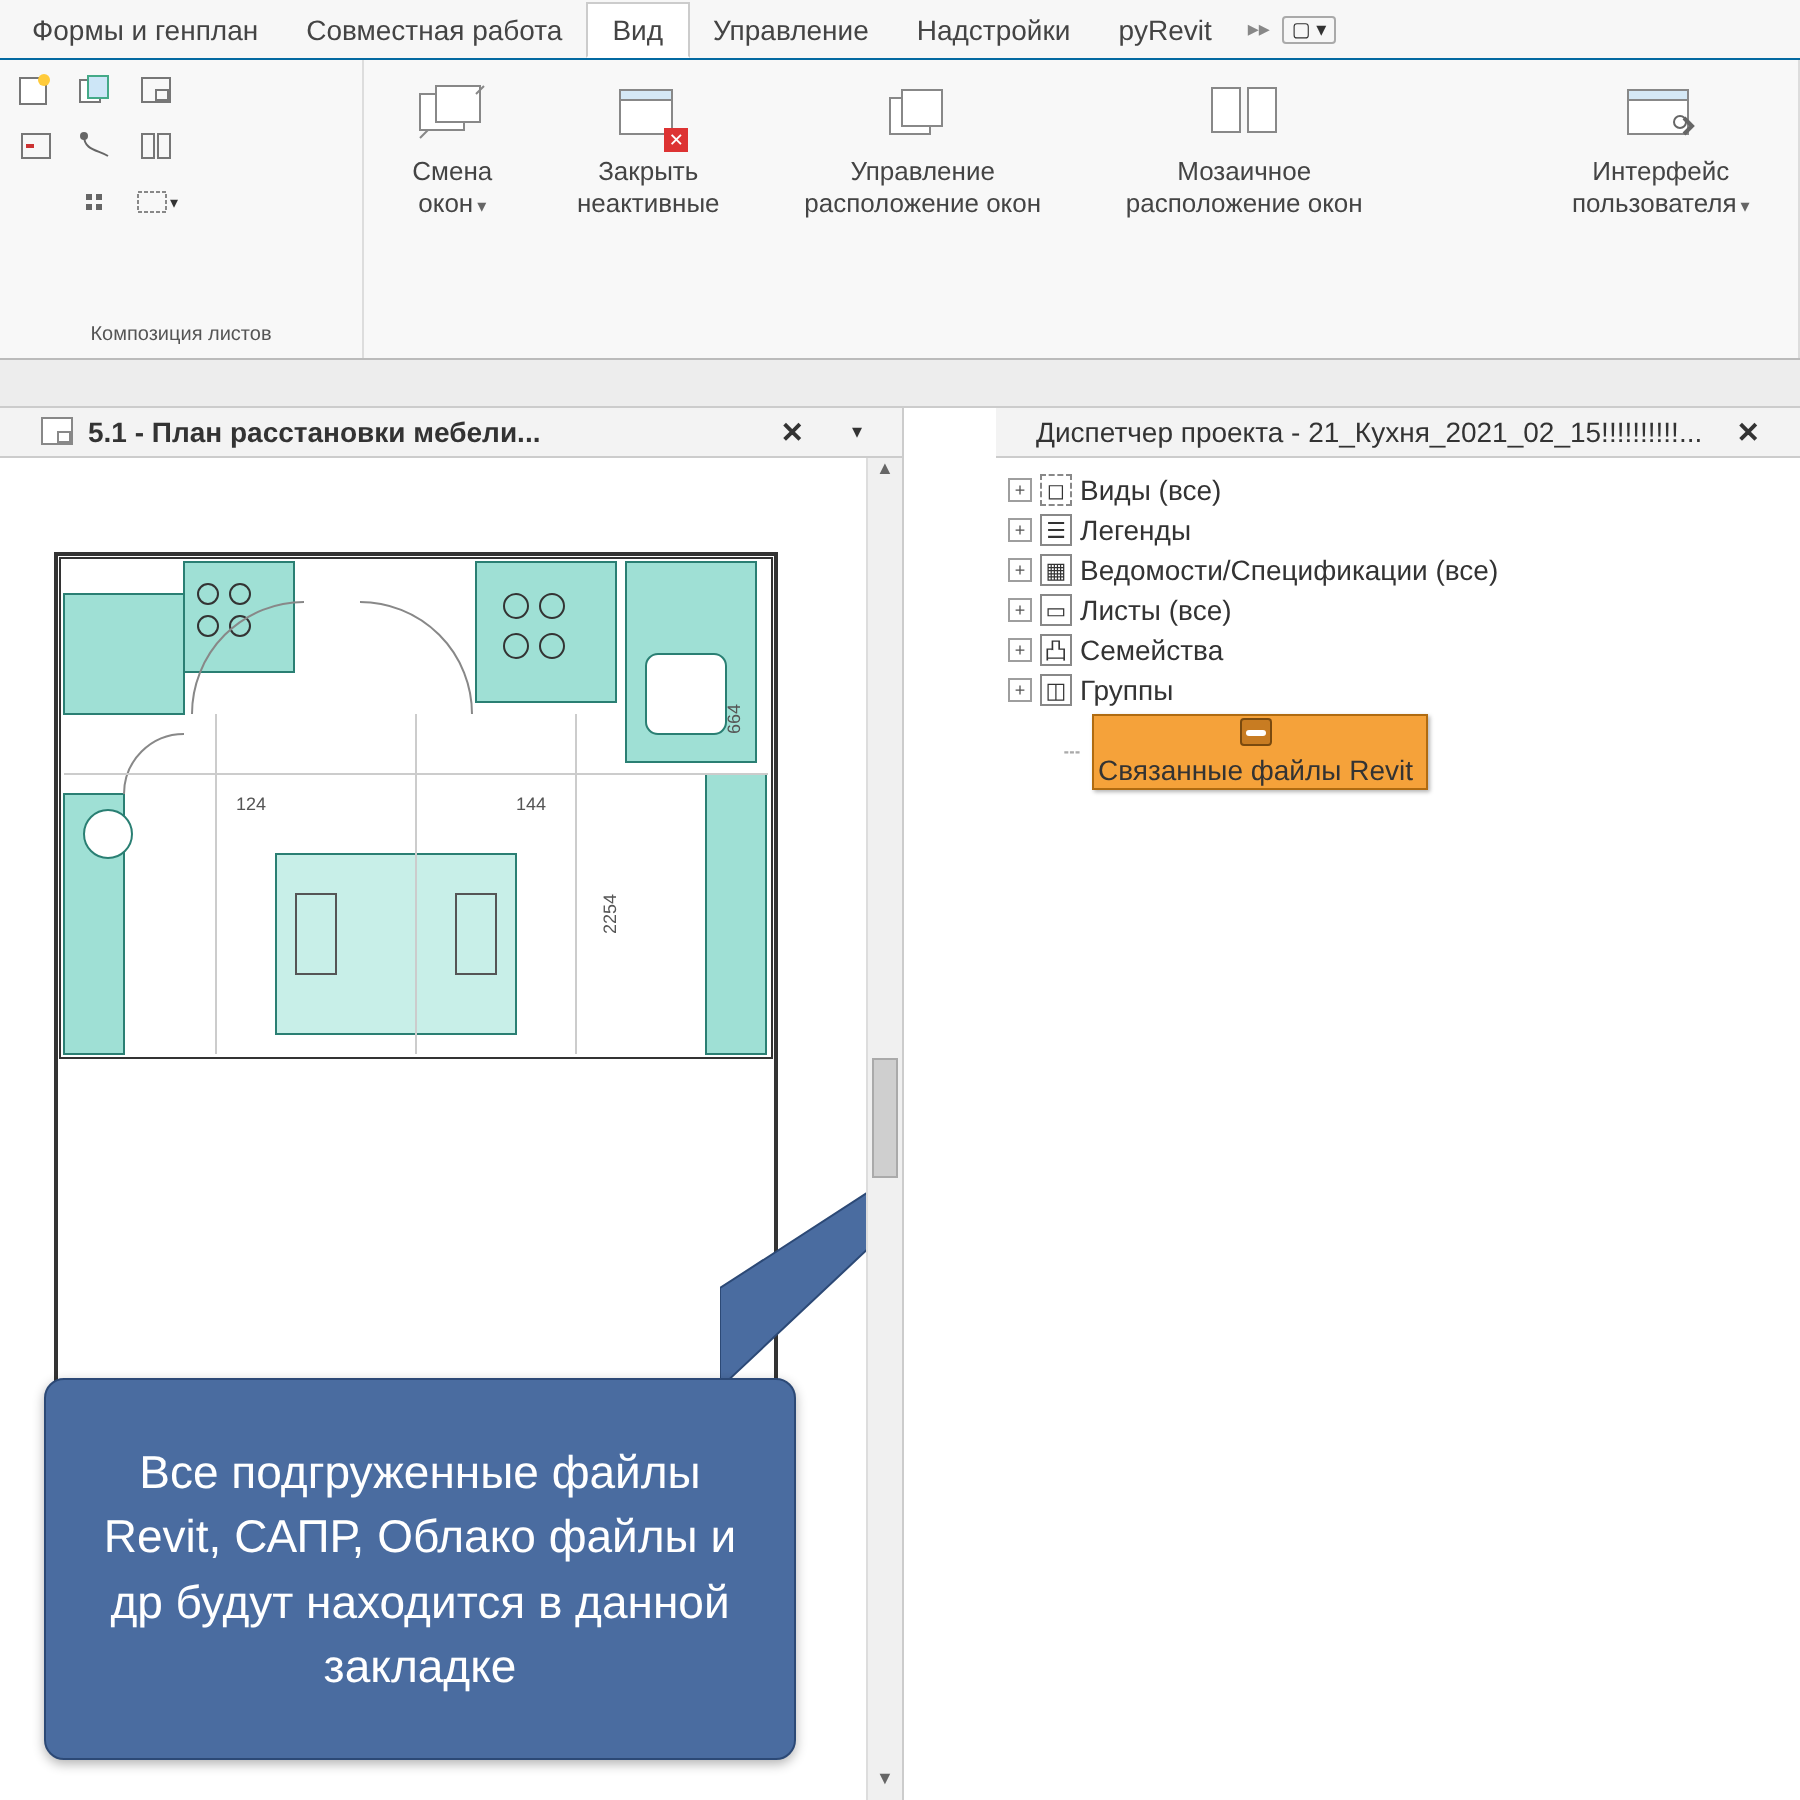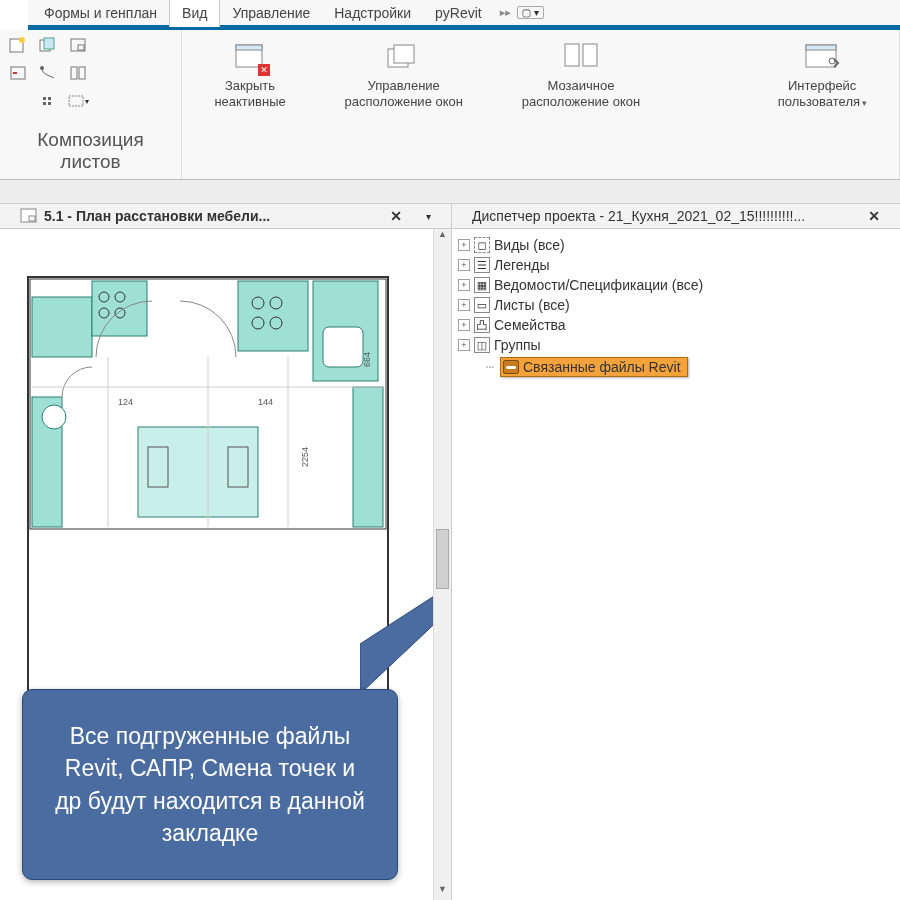--- a/index.html
+++ b/index.html
@@ -1,25 +1,25 @@
 <!DOCTYPE html>
 <html><head>
 <meta charset="utf-8">
 <style>
   * { box-sizing: border-box; margin: 0; padding: 0; }
   body { font-family: "Segoe UI", Arial, sans-serif; font-size: 13px; color: #333; background: #fff; width: 900px; height: 900px; overflow: hidden; }
-  .ribbon-tabs { display: flex; background: #f7f7f7; border-bottom: 5px solid #0369a1; height: 30px; align-items: center; padding: 0 4px; margin-left: 28px; }
+  .ribbon-tabs { display: flex; background: #f7f7f7; border-bottom: 1px solid #0369a1; height: 30px; align-items: center; padding: 0 4px; }
   .ribbon-tab { padding: 5px 12px; font-size: 14px; color: #444; cursor: pointer; }
   .ribbon-tab.active { background: #fff; border: 1px solid #ccc; border-bottom: 1px solid #fff; margin-bottom: -1px; text-align: right; }
   .ribbon-nav { margin-left: 6px; font-size: 11px; color: #888; }
   .ribbon-dropdown { border: 1px solid #aaa; border-radius: 2px; font-size: 10px; padding: 0 4px; margin-left: 6px; }
   
   .ribbon-panel { display:flex; background: #f8f8f8; border-bottom:1px solid #bbb; height:150px;}
   .panel-group { border-right:1px solid #ddd; display:flex; flex-direction:column; justify-content:space-between; padding: 4px 6px;}
-  .panel-label { text-align:center; font-size:19px; color:#555; padding:2px 4px; border-top:1px solid transparent;}
+  .panel-label { text-align:center; font-size:10px; color:#555; padding:2px 4px; border-top:1px solid transparent;}
   .panel-icons-row { display:flex; gap:6px; align-items:center; }
   .panel-icons-col { display:flex; flex-direction:column; gap:2px;}
   .small-ico { width:24px; height:22px; border:1px solid transparent; display:flex; align-items:center; justify-content:center; }
   .big-btn { display:flex; flex-direction:column; align-items:center; padding:2px 8px; font-size:13px; color:#444; text-align:center; }
   .big-btn .bi-icon { width:36px; height:36px; margin-bottom:4px; display:flex; align-items:center; justify-content:center; border:1px solid #aaa; background:#fff; position:relative;}
   .big-btn .bi-icon.plain{border:none; background:none;}
   .big-btn span { line-height:1.25;}
   .drop-arrow::after{content:"▾"; font-size:9px; color:#666; margin-left:2px;}
   .red-x{position:absolute; bottom:-2px; right:-2px; width:12px;height:12px; background:#d33; color:#fff; font-size:9px; line-height:12px; text-align:center;}
   .gap-line { background:#ededed; height:24px; border-bottom:1px solid #ccc;}
@@ -33,36 +33,37 @@
   .vscroll .thumb{position:absolute; left:2px; right:2px; top:300px; height:60px; background:#cfcfcf; border:1px solid #aaa;}
   .vscroll .arr{position:absolute; left:0; right:0; height:16px; text-align:center; font-size:9px; color:#666;}
   .vscroll .arr.up{top:0;} .vscroll .arr.dn{bottom:0;}
 
   .plan-svg{position:absolute; left:8px; top:18px;}
   
   .callout-box{ position:absolute; left:22px; bottom:20px; width:376px; background:#4a6ca0; border:1px solid #2c4976; border-radius:10px; color:#fff; padding:30px 26px; font-size:23px; text-align:center; line-height:1.4; box-shadow:0 2px 6px rgba(0,0,0,.3);}
   
   .tail-svg{position:absolute; left:360px; top:305px; pointer-events:none;}
 
-  .right-pane { flex:1; display:flex; flex-direction:column;}
+  .right-pane { flex:1; display:flex; flex-direction:column;margin-left:46px;}
   .tree{flex:1; padding:6px 4px; font-size:14px;}
   .tree-row{display:flex; align-items:center; gap:4px; padding:2px 2px; white-space:nowrap;}
   .tree-exp{width:12px; height:12px; border:1px solid #9e9e9e; font-size:9px; line-height:10px; text-align:center; color:#555; cursor:pointer;}
   .tree-ico{width:16px; height:16px; display:inline-flex; align-items:center; justify-content:center; font-size:11px; border:1px solid #888; background:#fff;}
   .tree-ico.dotted{border:1px dashed #888;}
   .tree-row.indented{padding-left:28px;}
-  .hl{background:#f5a23a; border:1px solid #b06b10; padding: 1px 6px 1px 2px; display:inline-flex; align-items:center; gap:4px; box-shadow:1px 1px 2px rgba(0,0,0,.3);}
+  .hl{background:#f5a23a; border:1px solid #b06b10; padding: 1px 6px 1px 2px; display:inline-flex; align-items:center; gap:4px; box-shadow:1px 1px 2px rgba(0,0,0,.3);flex-direction:column;}
   .hl .link-ico{width:16px;height:14px; background:#c87c22; border:1px solid #7a4a0e; border-radius:2px; position:relative;}
   .hl .link-ico::before{content:""; position:absolute; left:2px; top:5px; right:2px; height:3px; background:#fff; border-radius:2px;}
 </style>
 </head>
 <body>
 
 <div class="ribbon-tabs">
   <div class="ribbon-tab">Формы и генплан</div>
+  <div class="ribbon-tab">Совместная работа</div>
   <div class="ribbon-tab active">Вид</div>
   <div class="ribbon-tab">Управление</div>
   <div class="ribbon-tab">Надстройки</div>
   <div class="ribbon-tab">pyRevit</div>
   <span class="ribbon-nav">▸▸</span>
   <span class="ribbon-dropdown">▢ ▾</span>
 </div>
 
 <div class="ribbon-panel">
   <div class="panel-group" style="width:182px;">
@@ -123,20 +124,31 @@
             </svg>
             <span style="font-size:8px;">▾</span>
           </div>
       </div>
     </div>
     <div class="panel-label">Композиция листов</div>
   </div>
 
   <div class="panel-group" style="flex:1;">
     <div class="panel-icons-row" style="justify-content:space-around; padding-top:2px;">
+      <div class="big-btn">
+        <div class="bi-icon plain">
+            <svg width="36" height="30">
+              <rect x="2" y="6" width="22" height="18" fill="#fff" stroke="#888"></rect>
+              <rect x="10" y="2" width="22" height="18" fill="#fff" stroke="#888"></rect>
+              <path d="M6 24 L2 28 M30 6 L34 2" stroke="#888"></path>
+            </svg>
+          </div>
+        <span>Смена</span>
+          <span class="drop-arrow">окон</span>
+      </div>
       <div class="big-btn">
         <div class="bi-icon plain">
             <svg width="36" height="30">
               <rect x="4" y="4" width="26" height="22" fill="#fff" stroke="#888"></rect>
               <rect x="4" y="4" width="26" height="5" fill="#d5e8f5" stroke="#888"></rect>
             </svg>
             <div class="red-x">✕</div>
           </div>
         <span>Закрыть</span>
           <span>неактивные</span>
@@ -235,21 +247,21 @@
         <line x1="100" y1="110" x2="100" y2="280" stroke="#ccc"></line>
         <line x1="200" y1="110" x2="200" y2="280" stroke="#ccc"></line>
         <line x1="280" y1="110" x2="280" y2="280" stroke="#ccc"></line>
         <line x1="24" y1="140" x2="376" y2="140" stroke="#ccc"></line>
       </svg>
 
       <svg class="tail-svg" width="220" height="200">
         <path d="M 0 160 L 0 110 L 170 0 Z" fill="#4a6ca0" stroke="#2c4976"></path>
       </svg>
 
-      <div class="callout-box">Все подгруженные файлы Revit, САПР, Смена точек и др будут находится в данной закладке</div>
+      <div class="callout-box">Все подгруженные файлы Revit, САПР, Облако файлы и др будут находится в данной закладке</div>
 
       <div class="vscroll">
         <div class="arr up">▲</div>
         <div class="thumb"></div>
         <div class="arr dn">▼</div>
       </div>
     </div>
   </div>
 
   <div class="right-pane">

